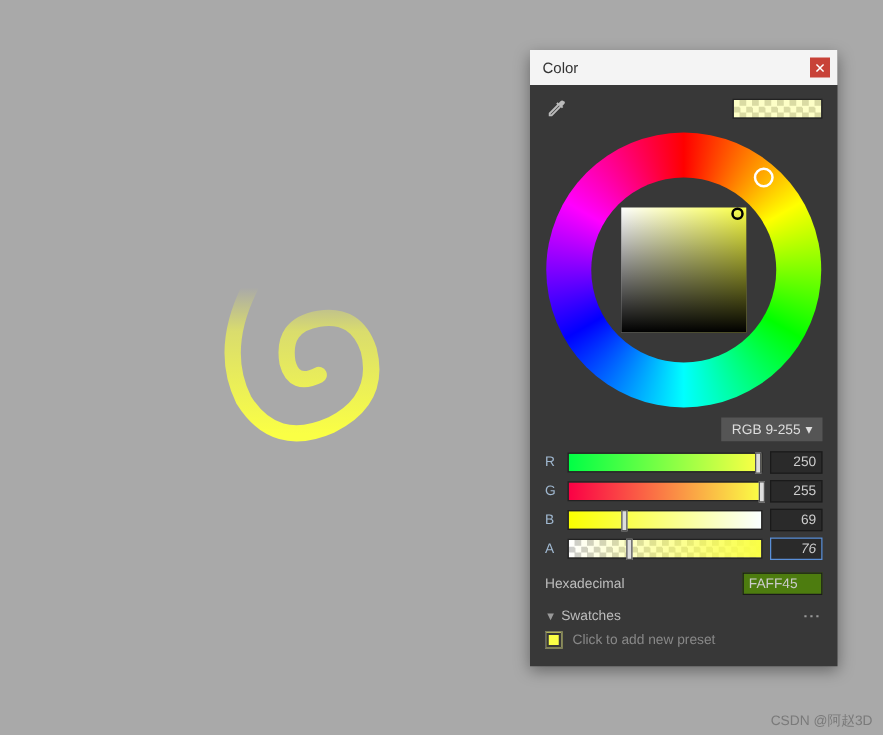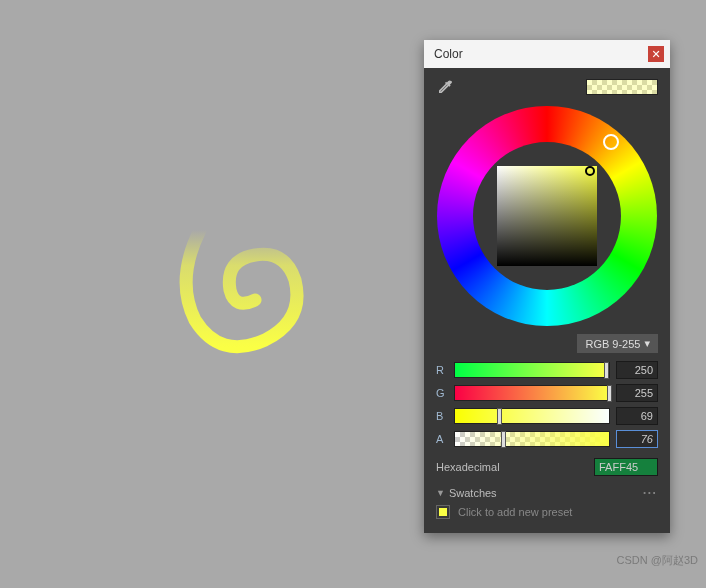--- a/index.html
+++ b/index.html
@@ -39,30 +39,30 @@
 .g-track { background: linear-gradient(to right, #fa0045, #faff45); }
 .b-track { background: linear-gradient(to right, #faff00, #faffff); }
 .a-track { background-image: linear-gradient(to right, transparent, #faff45),
   repeating-conic-gradient(#ccc 0% 25%, #fff 0% 50%); background-size: 100% 100%, 10px 10px; }
 .slider-thumb { position: absolute; top: -1px; width: 5px; height: 17px; background: #ddd; border: 1px solid #555; }
 .val-input { width: 42px; height: 18px; background: #2a2a2a; border: 1px solid #1a1a1a; color: #ccc; font-size: 11px; text-align: right; padding-right: 4px; }
 .val-input.focus { border: 1px solid #5a8fd8; font-style: italic; }
 
 .hex-row { display: flex; justify-content: space-between; align-items: center; margin: 10px 0; }
 .hex-label { color: #bdbdbd; }
-.hex-input { width: 64px; height: 18px; background: #15803d; border: 1px solid #1a1a1a; color: #ccc; font-size: 11px; padding-left: 4px; }
+.hex-input { width: 64px; height: 18px; background: #4d7c0f; border: 1px solid #1a1a1a; color: #ccc; font-size: 11px; padding-left: 4px; }
 
 .swatches-row { display: flex; align-items: center; gap: 4px; margin-bottom: 6px; }
 .tri { font-size: 9px; color: #999; }
 .dots { margin-left: auto; color: #999; cursor: pointer; font-size: 14px; letter-spacing: -1px; writing-mode: vertical-lr; }
 .preset-row { display: flex; align-items: center; gap: 8px; }
 .preset-sq { width: 14px; height: 14px; border: 1px solid #666; background: #faff45; box-shadow: inset 0 0 0 2px #383838; cursor: pointer; }
 .preset-text { color: #888; font-size: 11px; cursor: pointer; }
 
-.watermark { position: absolute; right: 8px; bottom: 20px; font-size: 11px; color: #7a7a7a; }
+.watermark { position: absolute; right: 8px; bottom: 4px; font-size: 11px; color: #7a7a7a; }
 </style>
 </head>
 <body>
 
 <div class="spiral">
 <svg viewBox="0 0 160 160" width="160" height="160">
   <defs>
     <linearGradient id="fade" x1="0" y1="0" x2="0" y2="1">
       <stop offset="0%" stop-color="#faff45" stop-opacity="0"></stop>
       <stop offset="30%" stop-color="#faff45" stop-opacity="0.6"></stop>

